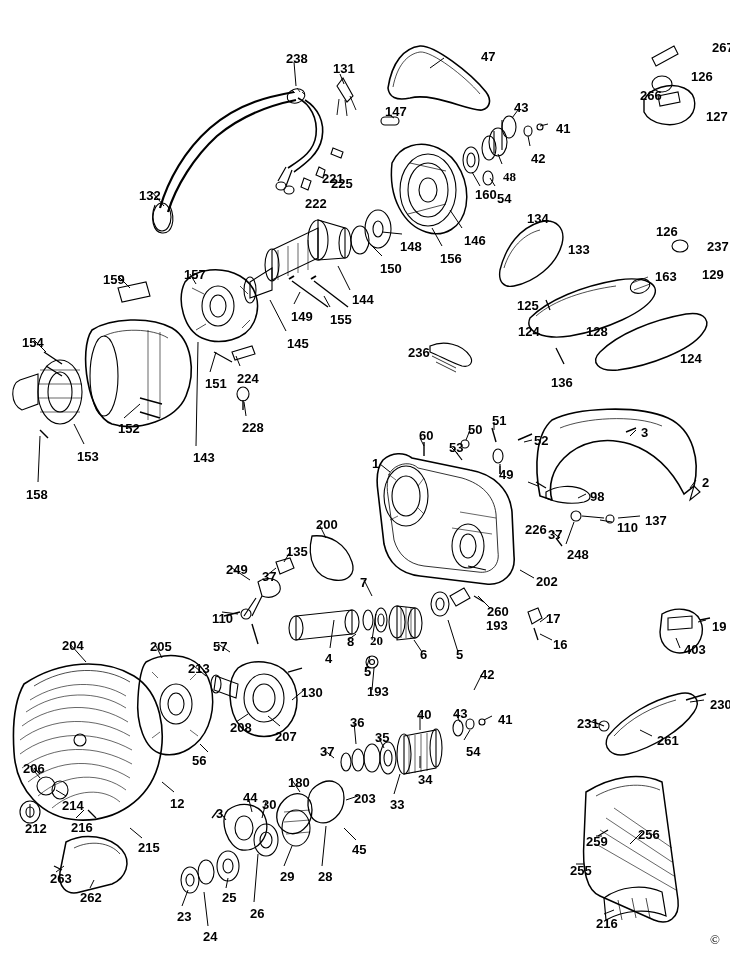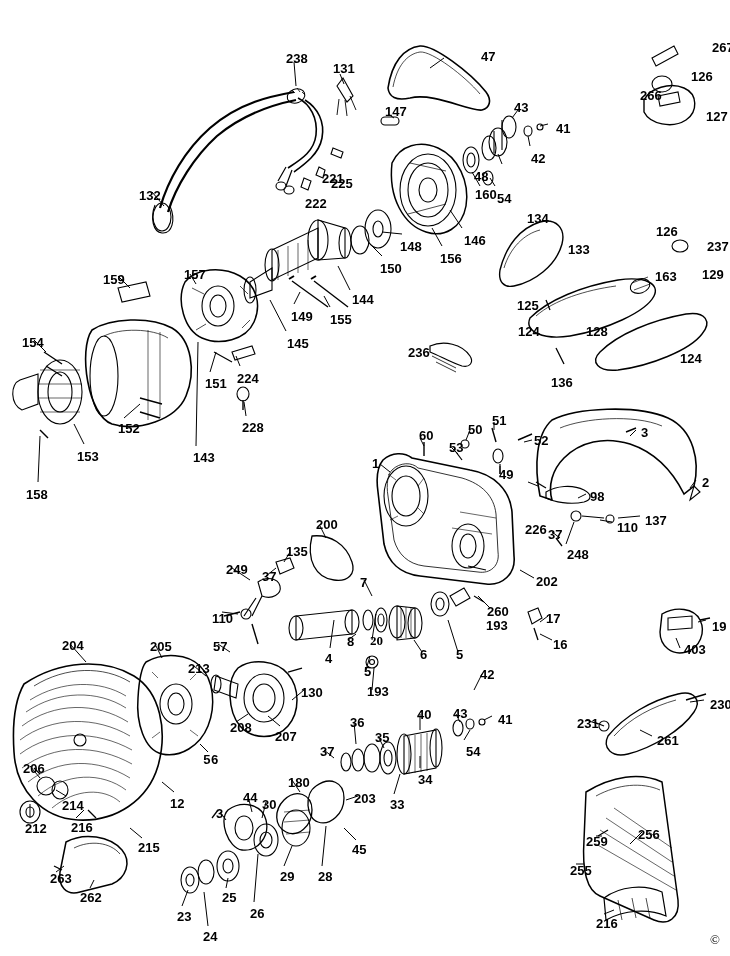--- a/index.html
+++ b/index.html
@@ -450,21 +450,21 @@
       <div class="lbl" style="left: 691px; top: 70px;">126</div>
       <div class="lbl" style="left: 640px; top: 89px;">266</div>
       <div class="lbl" style="left: 706px; top: 110px;">127</div>
       <div class="lbl" style="left: 385px; top: 105px;">147</div>
       <div class="lbl" style="left: 514px; top: 101px;">43</div>
       <div class="lbl" style="left: 556px; top: 122px;">41</div>
       <div class="lbl" style="left: 531px; top: 152px;">42</div>
       <div class="lbl" style="left: 331px; top: 158px; margin-top: 19px;">225</div>
       <div class="lbl" style="left: 322px; top: 172px;">221</div>
       <div class="lbl" style="left: 305px; top: 197px;">222</div>
-      <div class="lbl" style="left: 474px; top: 170px;">48</div>
+      <div class="lbl" style="left: 503px; top: 170px; font-family: Liberation Serif, serif;">48</div>
       <div class="lbl" style="left: 475px; top: 188px;">160</div>
       <div class="lbl" style="left: 497px; top: 192px;">54</div>
       <div class="lbl" style="left: 139px; top: 189px;">132</div>
       <div class="lbl" style="left: 527px; top: 212px;">134</div>
       <div class="lbl" style="left: 656px; top: 225px;">126</div>
       <div class="lbl" style="left: 707px; top: 240px;">237</div>
       <div class="lbl" style="left: 400px; top: 240px;">148</div>
       <div class="lbl" style="left: 464px; top: 234px;">146</div>
       <div class="lbl" style="left: 440px; top: 252px;">156</div>
       <div class="lbl" style="left: 380px; top: 262px;">150</div>
@@ -536,21 +536,21 @@
       <div class="lbl" style="left: 275px; top: 730px;">207</div>
       <div class="lbl" style="left: 350px; top: 716px;">36</div>
       <div class="lbl" style="left: 417px; top: 708px;">40</div>
       <div class="lbl" style="left: 453px; top: 707px;">43</div>
       <div class="lbl" style="left: 498px; top: 713px;">41</div>
       <div class="lbl" style="left: 710px; top: 698px;">230</div>
       <div class="lbl" style="left: 577px; top: 717px;">231</div>
       <div class="lbl" style="left: 657px; top: 734px;">261</div>
       <div class="lbl" style="left: 375px; top: 731px;">35</div>
       <div class="lbl" style="left: 466px; top: 745px;">54</div>
-      <div class="lbl" style="left: 203px; top: 754px; font-family: Liberation Mono, monospace;">56</div>
+      <div class="lbl" style="left: 192px; top: 754px;">56</div>
       <div class="lbl" style="left: 320px; top: 745px;">37</div>
       <div class="lbl" style="left: 418px; top: 773px;">34</div>
       <div class="lbl" style="left: 170px; top: 797px;">12</div>
       <div class="lbl" style="left: 23px; top: 762px;">206</div>
       <div class="lbl" style="left: 288px; top: 776px;">180</div>
       <div class="lbl" style="left: 390px; top: 798px;">33</div>
       <div class="lbl" style="left: 62px; top: 799px;">214</div>
       <div class="lbl" style="left: 25px; top: 822px;">212</div>
       <div class="lbl" style="left: 71px; top: 821px;">216</div>
       <div class="lbl" style="left: 216px; top: 807px;">3</div>

